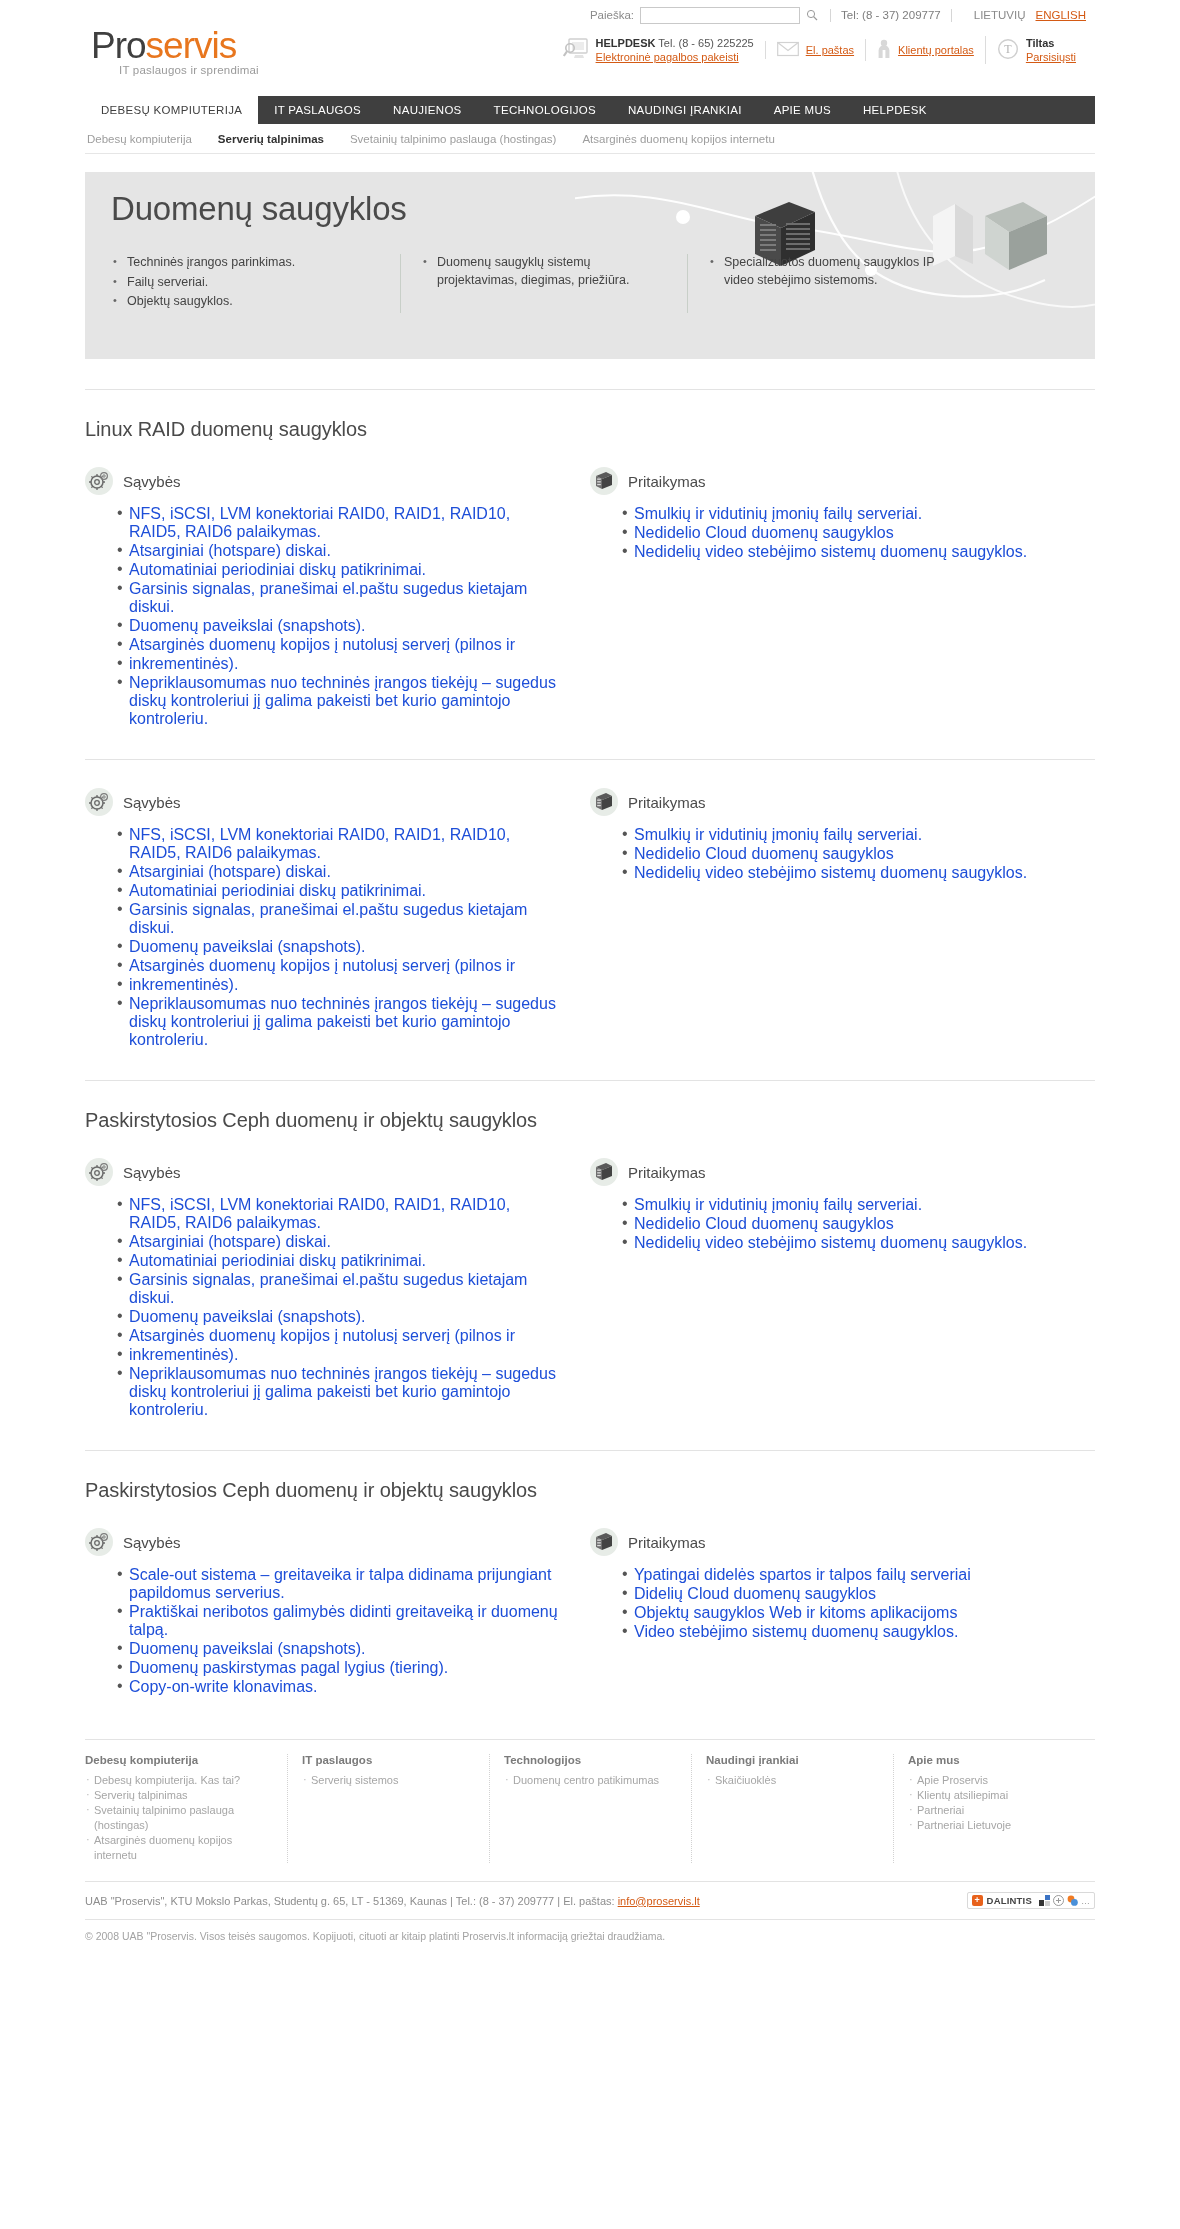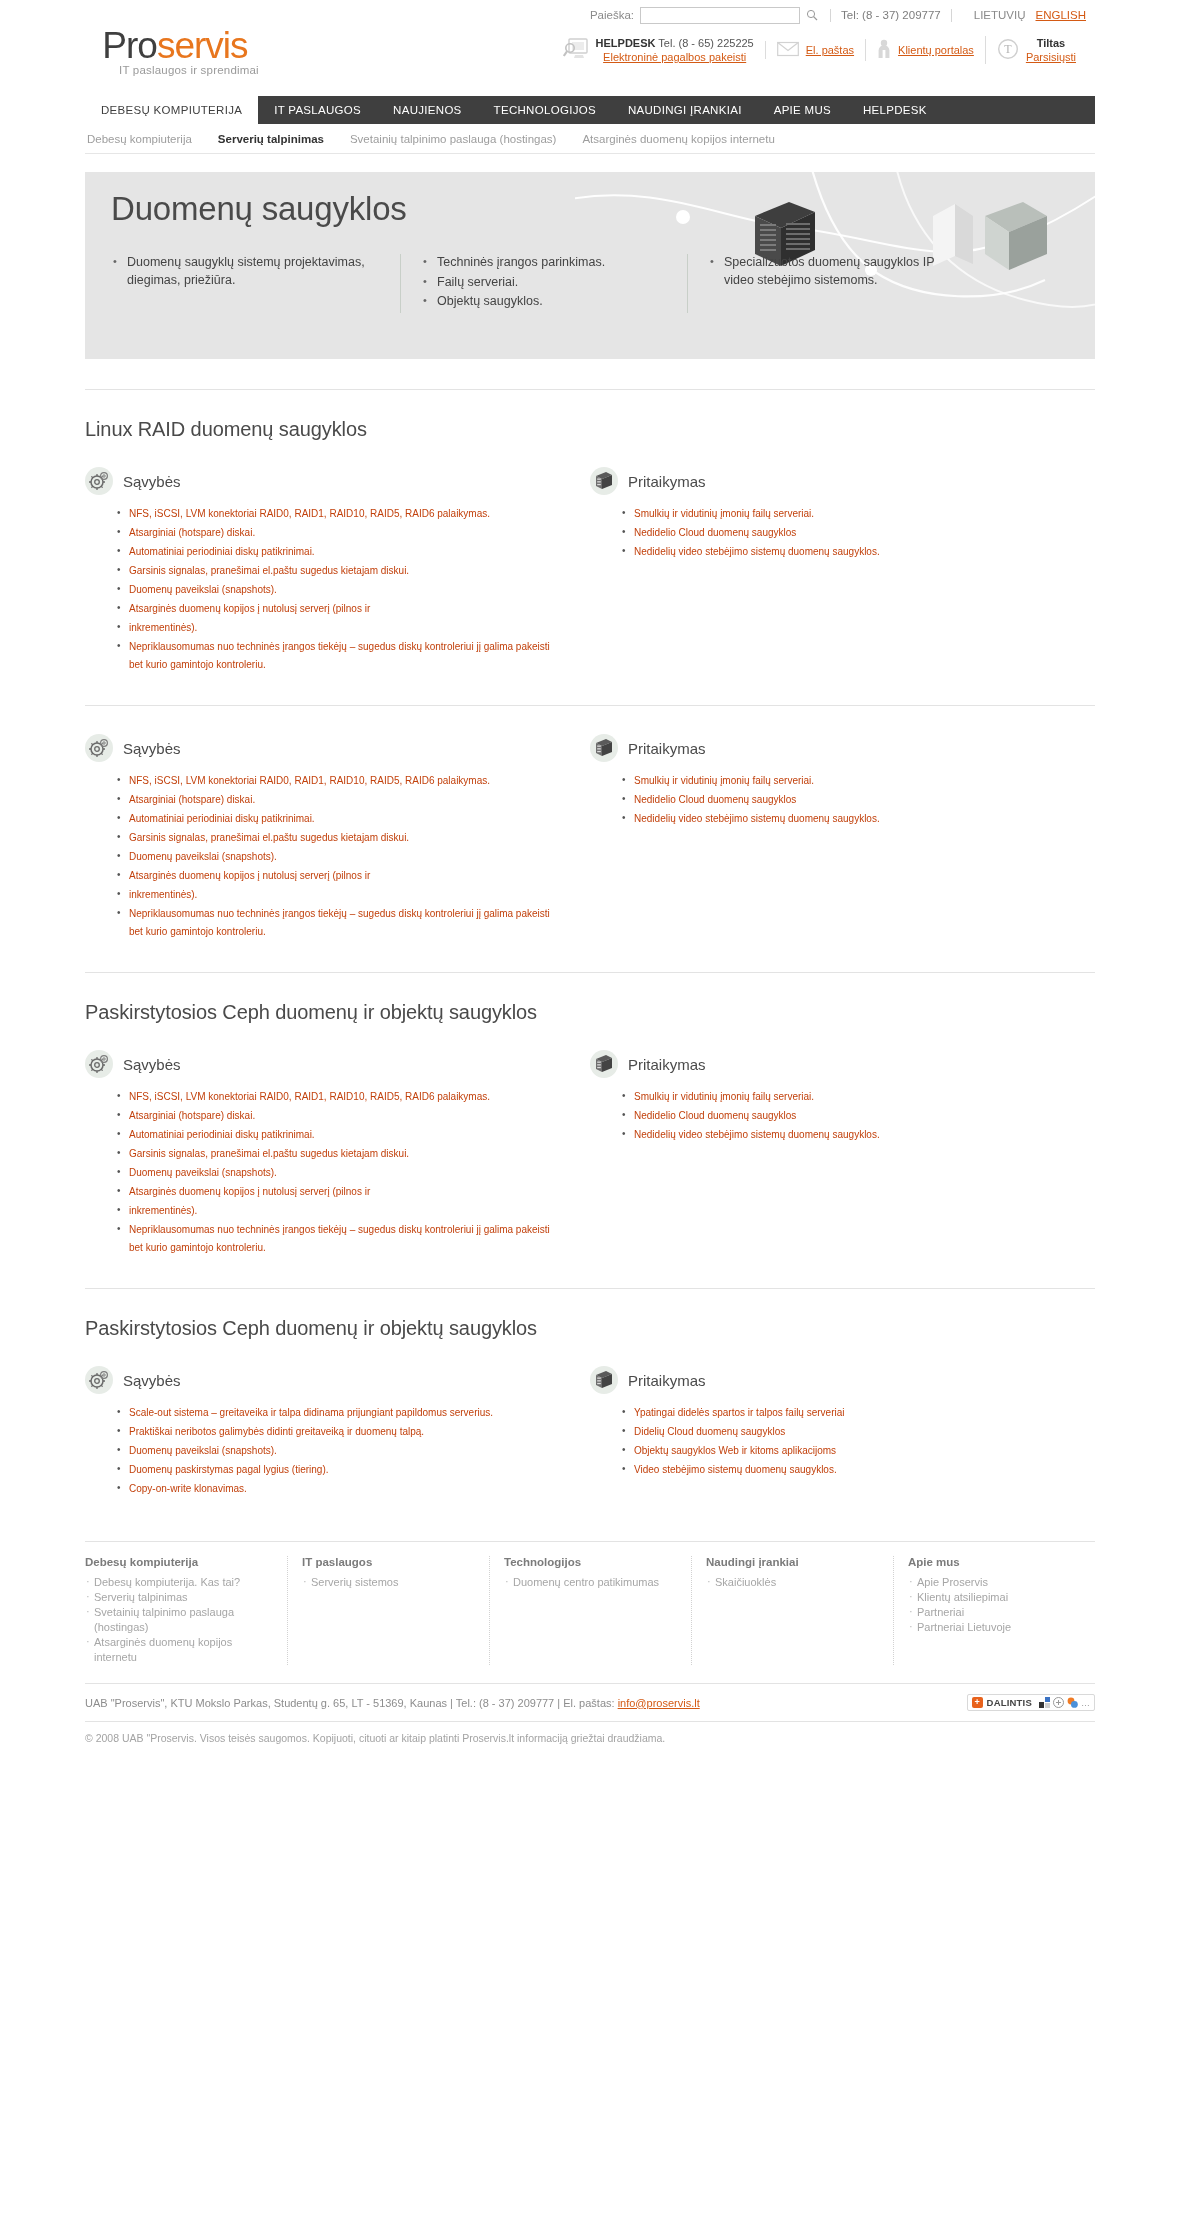--- a/index.html
+++ b/index.html
@@ -39,21 +39,21 @@
     width: 16px; height: 16px; margin-left: 4px;
     display: inline-flex; align-items: center; justify-content: center;
     cursor: pointer;
   }
   .vdiv { width: 1px; height: 13px; background: #d6d6d6; margin: 0 10px; display: inline-block; }
   .tel { color: #7d7d7d; }
   .lang { color: #8a8a8a; margin-left: 12px; }
   .lang-active { color: #d45a14; text-decoration: underline; margin-left: 10px; cursor: pointer; }
 
   
-  .header { height: 62px; position: relative; text-align: center; }
+  .header { height: 62px; position: relative; }
   .logo { position: absolute; left: 6px; top: -4px; }
   .logo .word { font-size: 37px; letter-spacing: -1px; font-weight: 400; line-height: 40px; }
   .logo .pro { color: #3f3f3f; }
   .logo .servis { color: #e8761e; }
   .logo .tag {
     font-size: 11.5px; color: #9a9a9a; letter-spacing: .2px;
     margin-top: -2px; padding-left: 28px;
   }
 
   .hdr-links {
@@ -130,21 +130,21 @@
   .col { width: 50%; padding-right: 28px; }
   .colhead { display: flex; align-items: center; margin-bottom: 10px; }
   .colhead .bubble {
     width: 28px; height: 28px; border-radius: 50%;
     background: #e7ece7; margin-right: 10px;
     display: flex; align-items: center; justify-content: center; flex: none;
   }
   .colhead .ttl { font-size: 15px; color: #4a4a4a; }
   .col ul { margin: 0; padding: 0 0 0 32px; list-style: none; }
   .col li {
-    font-size: 10px; color: #c2410c; line-height: 18px;
+    font-size: 16px; color: #1d4ed8; line-height: 18px;
     position: relative; padding-left: 12px; margin-bottom: 1px;
   }
   .col li:before {
     content: "\2022"; position: absolute; left: 0; top: -1px; color: #555;
   }
 
   
   .footer { margin-top: 42px; border-top: 1px solid #e3e3e3; padding-top: 14px; }
   .fcols { display: flex; }
   .fcol { width: 20%; padding-right: 14px; min-height: 108px; }
@@ -327,28 +327,28 @@
           <polygon points="0,14 24,30 24,68 0,52" fill="#cfd4d0"></polygon>
           <polygon points="24,30 62,14 62,52 24,68" fill="#9aa19c"></polygon>
         </g>
       </svg>
 
       <div class="hero-title">Duomenų saugyklos</div>
 
       <div class="hero-cols">
         <div class="hero-col">
           <ul>
-            <li>Duomenų saugyklų sistemų projektavimas, diegimas, priežiūra.</li>
-          </ul>
-        </div>
-        <div class="hero-col">
-          <ul>
             <li>Techninės įrangos parinkimas.</li>
             <li>Failų serveriai.</li>
             <li>Objektų saugyklos.</li>
+          </ul>
+        </div>
+        <div class="hero-col">
+          <ul>
+            <li>Duomenų saugyklų sistemų projektavimas, diegimas, priežiūra.</li>
           </ul>
         </div>
         <div class="hero-col">
           <ul>
             <li>Specializuotos duomenų saugyklos IP video stebėjimo sistemoms.</li>
           </ul>
         </div>
       </div>
     </div>
 

